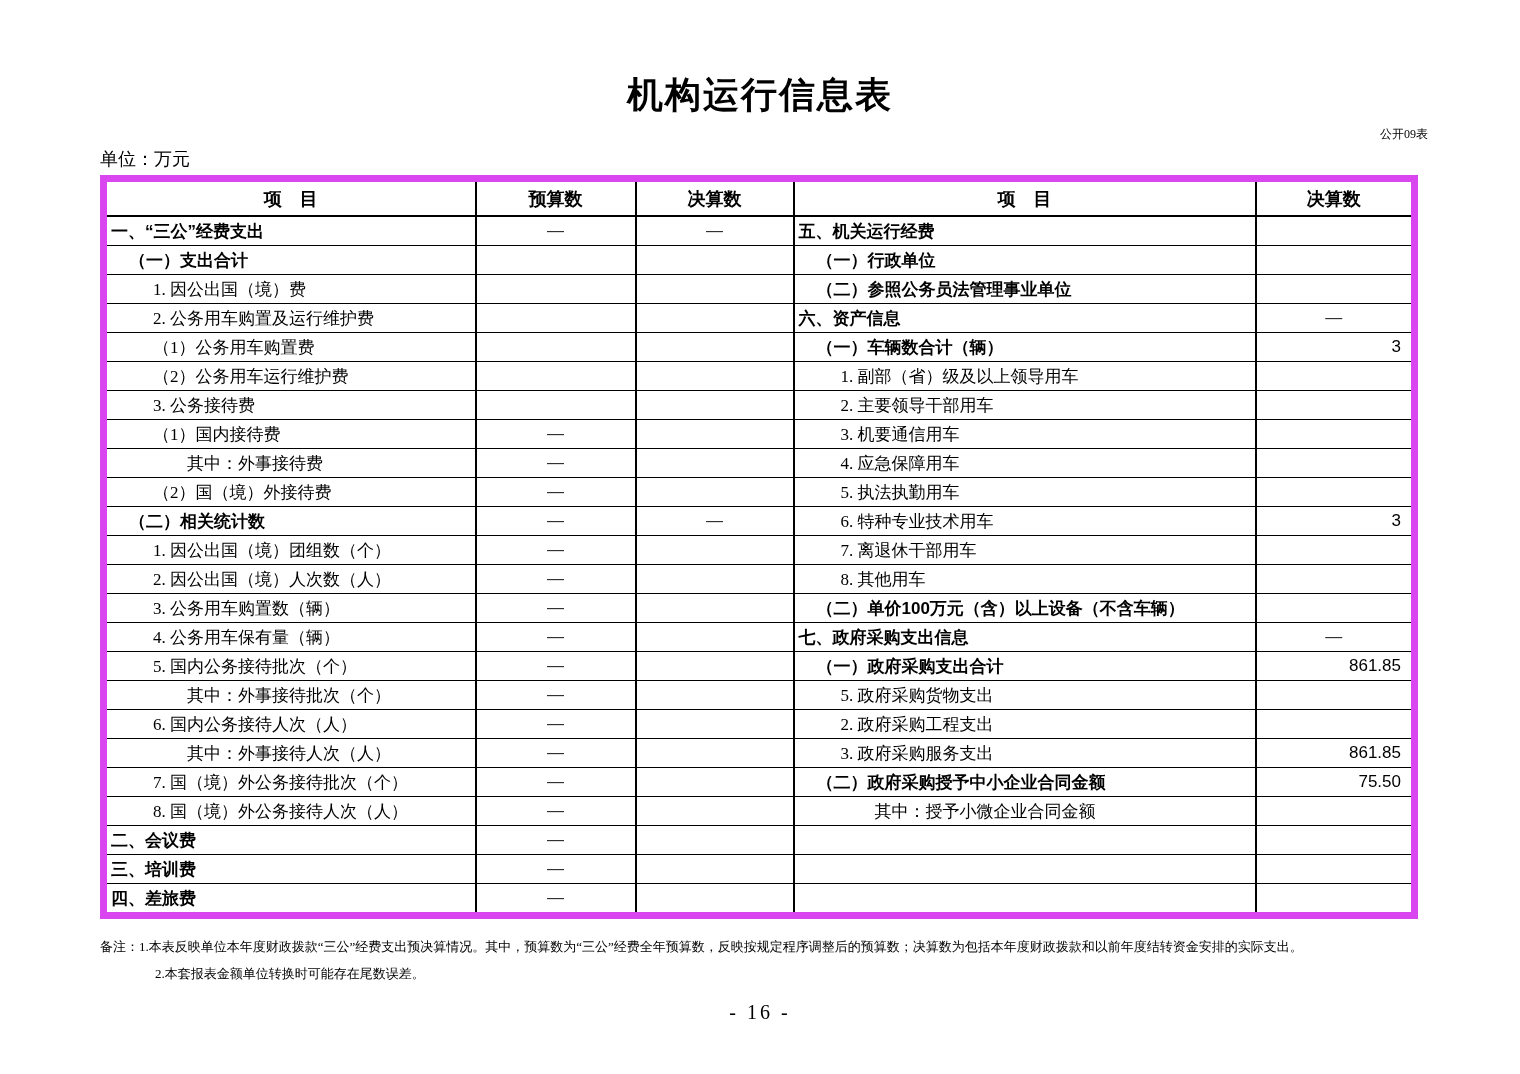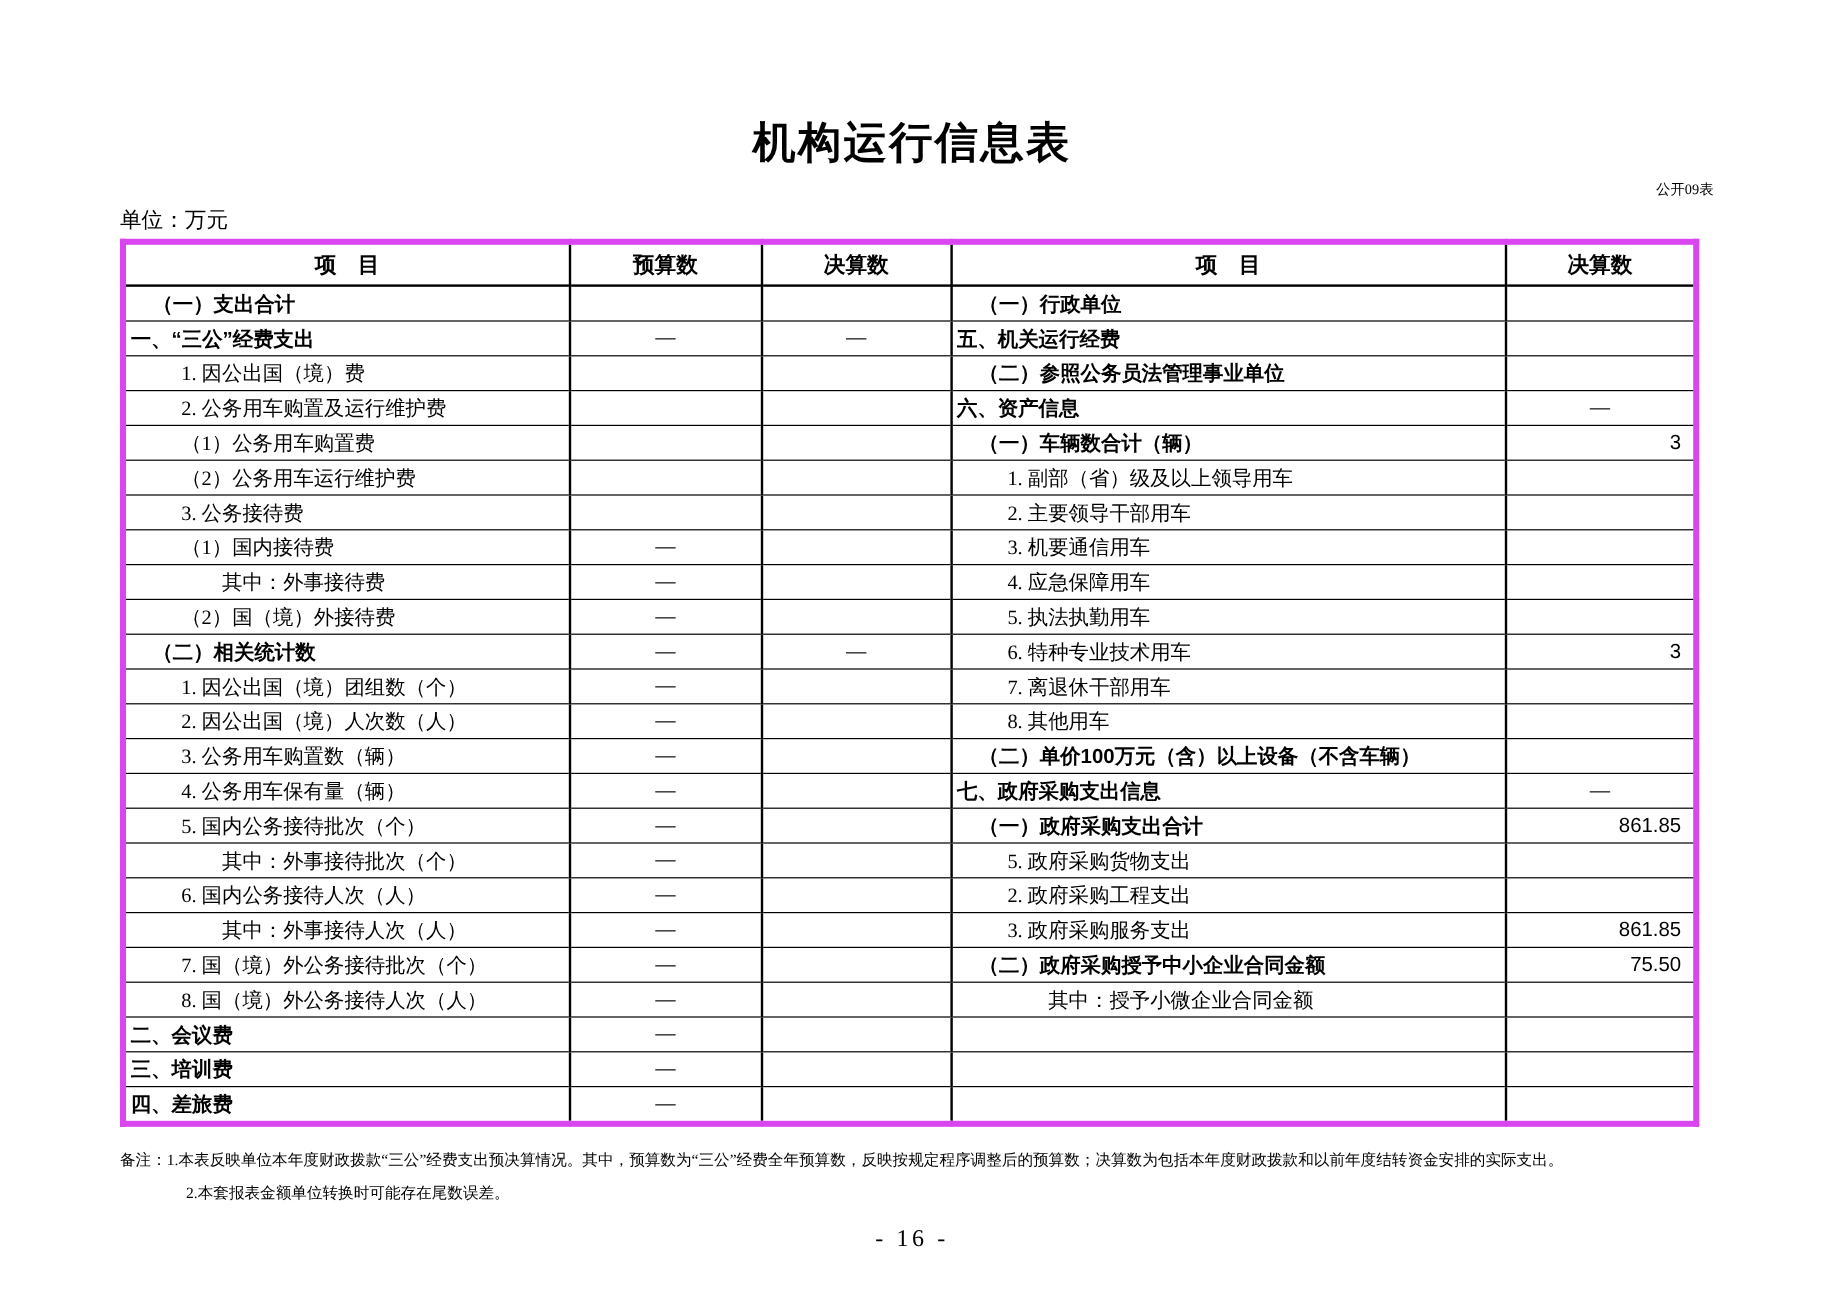--- a/index.html
+++ b/index.html
@@ -1,24 +1,24 @@
 <!DOCTYPE html>
 <html><head>
 <meta charset="utf-8">
 <style>
   html,body{margin:0;padding:0;background:#fff;}
   body{width:1520px;height:1074px;color:#000;font-family:"Liberation Serif",serif;}
   .page{position:relative;width:1520px;height:1074px;overflow:hidden;}
-  .title{margin:0;padding-top:96px;text-align:center;font-size:36px;line-height:46px;
+  .title{margin:0;padding-top:72px;text-align:center;font-size:36px;line-height:46px;
          font-weight:bold;letter-spacing:2px;font-family:"Liberation Serif",serif;}
   .meta{margin-left:100px;width:1328px;}
   .form-code{text-align:right;font-size:12px;line-height:22px;margin-top:5px;}
   .unit-row{display:flex;justify-content:space-between;font-size:18px;line-height:24px;margin-top:2px;}
   table.main{margin-left:100px;margin-top:4px;width:1311px;border-collapse:collapse;table-layout:fixed;
-             border:5px solid #d946ef;}
+             border:7px solid #d946ef;}
   col.c-item-l{width:372px;} col.c-budget{width:160px;} col.c-final-l{width:158px;}
   col.c-item-r{width:462px;} col.c-final-r{width:159px;}
   th,td{border:1px solid #000;border-left-width:2px;border-right-width:2px;height:28px;
         padding:0;font-size:17px;white-space:nowrap;overflow:hidden;}
   thead th{height:33px;font-size:18px;font-weight:bold;border-bottom-width:2px;
            font-family:"Liberation Sans",sans-serif;text-align:center;}
   td.lbl{text-align:left;}
   td.i0{padding-left:4px;} td.i1{padding-left:22px;} td.i2{padding-left:46px;} td.i3{padding-left:80px;}
   td.b{font-weight:bold;font-family:"Liberation Sans",sans-serif;}
   td.val{text-align:center;color:#2b2b2b;font-family:"Liberation Sans",sans-serif;}
@@ -53,31 +53,31 @@
       <tr>
         <th>项　目</th>
         <th>预算数</th>
         <th>决算数</th>
         <th>项　目</th>
         <th>决算数</th>
       </tr>
     </thead>
     <tbody>
         <tr>
+          <td class="lbl i0 b">一、“三公”经费支出</td>
+          <td class="val">—</td>
+          <td class="val">—</td>
+          <td class="lbl i0 b">五、机关运行经费</td>
+          <td class="val"></td>
+        </tr>
+        <tr>
           <td class="lbl i1 b">（一）支出合计</td>
           <td class="val"></td>
           <td class="val"></td>
           <td class="lbl i1 b">（一）行政单位</td>
-          <td class="val"></td>
-        </tr>
-        <tr>
-          <td class="lbl i0 b">一、“三公”经费支出</td>
-          <td class="val">—</td>
-          <td class="val">—</td>
-          <td class="lbl i0 b">五、机关运行经费</td>
           <td class="val"></td>
         </tr>
         <tr>
           <td class="lbl i2">1. 因公出国（境）费</td>
           <td class="val"></td>
           <td class="val"></td>
           <td class="lbl i1 b">（二）参照公务员法管理事业单位</td>
           <td class="val"></td>
         </tr>
         <tr>

